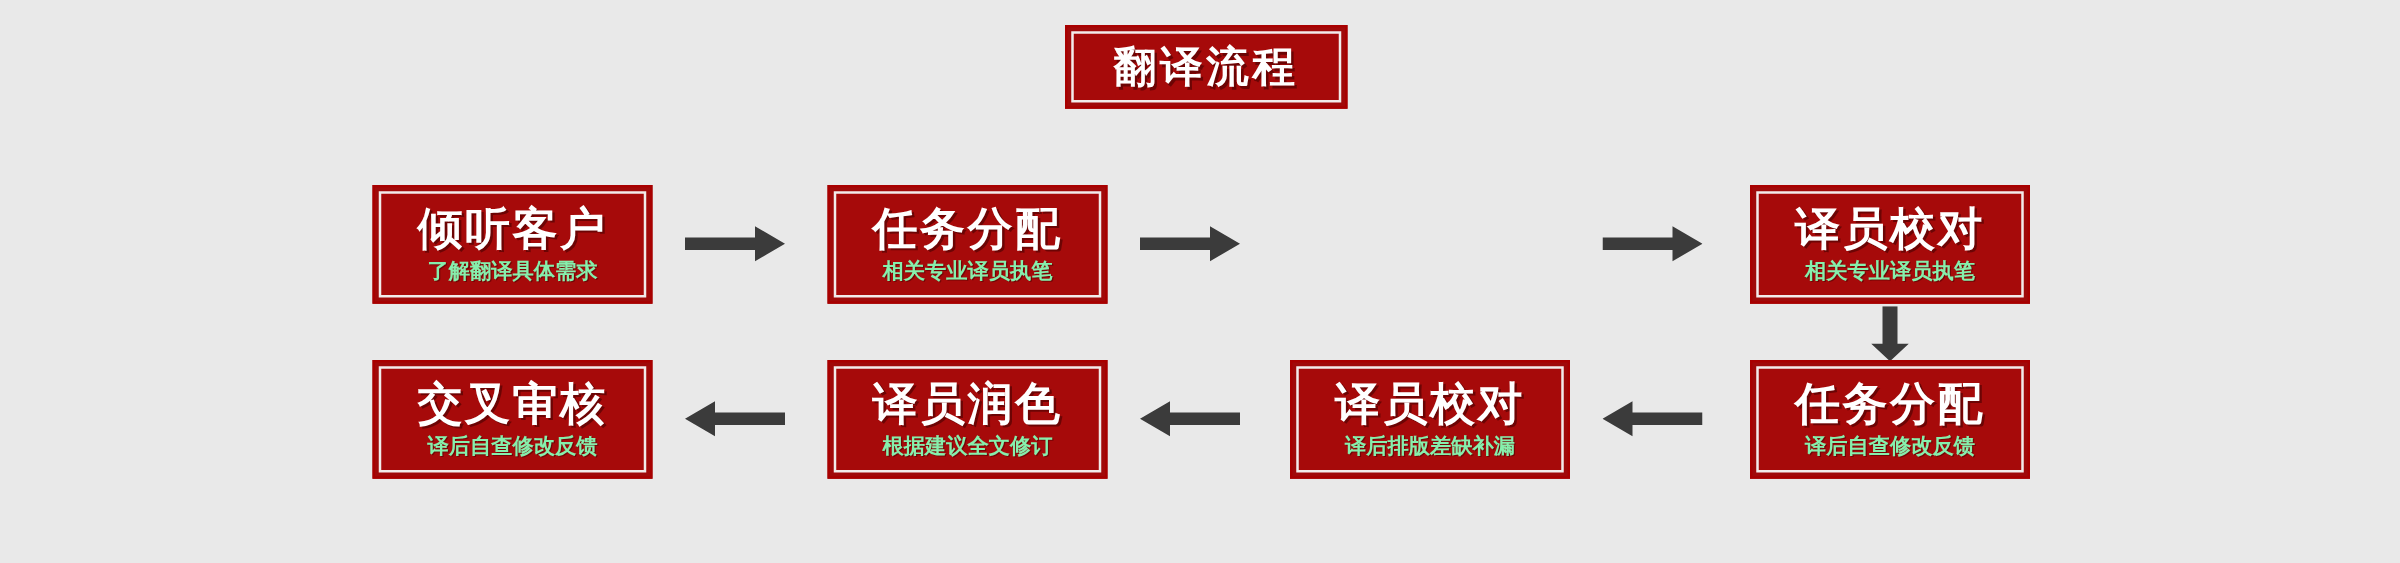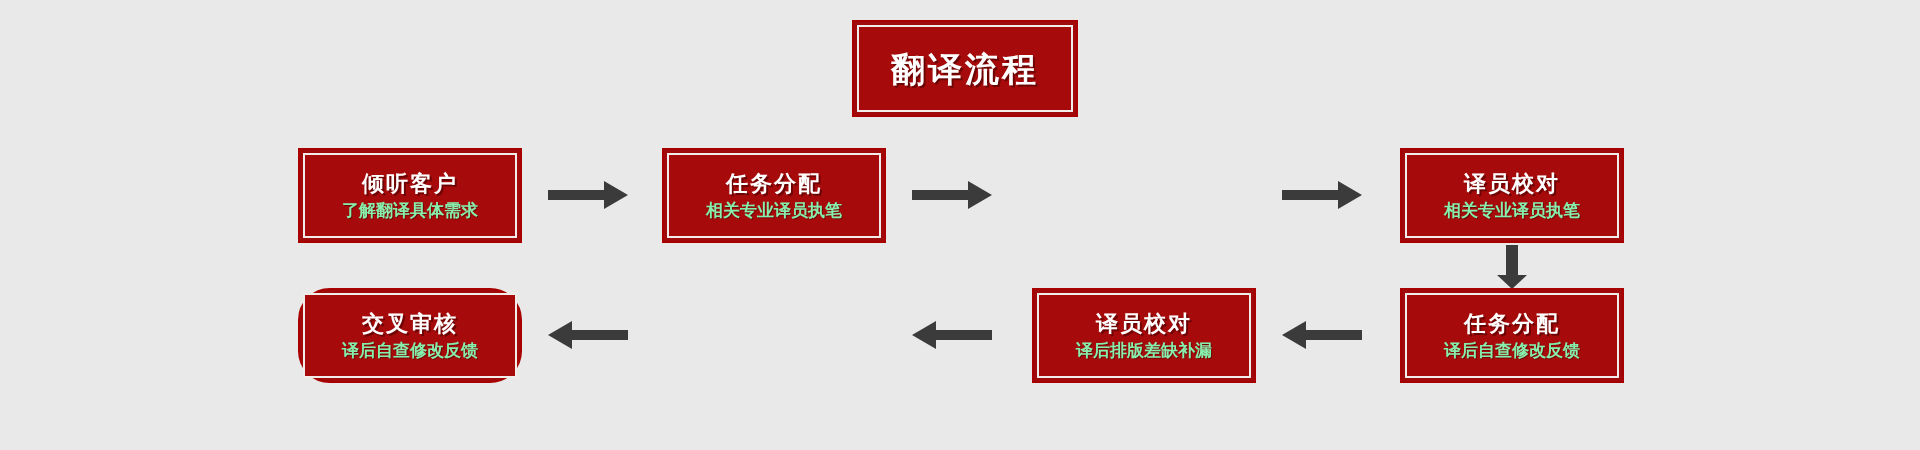--- a/index.html
+++ b/index.html
@@ -60,48 +60,48 @@
     letter-spacing: 0px;
     text-shadow: 1px 1px 0 rgba(60,0,0,0.5);
     white-space: nowrap;
   }
 
   
   .node.header {
     left: 852px;
     top: 20px;
     width: 226px;
-    height: 97px;
+    height: 67px;
   }
   .node.header .node-title {
     font-size: 34px;
     letter-spacing: 3px;
   }
 
   
   .node.step {
     width: 224px;
     height: 95px;
   }
   .node.step .node-title {
-    font-size: 22px;
+    font-size: 36px;
     margin-bottom: 7px;
   }
   .node.step .node-sub {
     font-size: 17px;
   }
 
   
   .pos-r1c1 { left: 298px;  top: 148px; }
   .pos-r1c2 { left: 662px;  top: 148px; justify-content: flex-end; }
   .pos-r1c3 { left: 1032px; top: 148px; }
   .pos-r1c4 { left: 1400px; top: 148px; }
 
   
-  .pos-r2c1 { left: 298px;  top: 288px; border-radius: 32px; }
+  .pos-r2c1 { left: 298px;  top: 288px; }
   .pos-r2c2 { left: 662px;  top: 288px; }
   .pos-r2c3 { left: 1032px; top: 288px; }
   .pos-r2c4 { left: 1400px; top: 288px; }
 
   
   .arrow {
     position: absolute;
   }
   .arrow svg { display: block; }
 
@@ -194,20 +194,26 @@
       <span class="node-sub">译后排版差缺补漏</span>
     </div>
   </div>
 
   <div class="arrow h a-r2-2">
     <svg width="80" height="34" viewBox="0 0 80 34" xmlns="http://www.w3.org/2000/svg">
       <path d="M80 12 H24 V3 L0 17 L24 31 V22 H80 Z" fill="#3b3b3b"></path>
     </svg>
   </div>
 
+  <div class="node step pos-r2c2">
+    <div class="node-inner">
+      <span class="node-title">译员润色</span>
+      <span class="node-sub">根据建议全文修订</span>
+    </div>
+  </div>
 
   <div class="arrow h a-r2-3">
     <svg width="80" height="34" viewBox="0 0 80 34" xmlns="http://www.w3.org/2000/svg">
       <path d="M80 12 H24 V3 L0 17 L24 31 V22 H80 Z" fill="#3b3b3b"></path>
     </svg>
   </div>
 
   <div class="node step pos-r2c1">
     <div class="node-inner">
       <span class="node-title">交叉审核</span>

